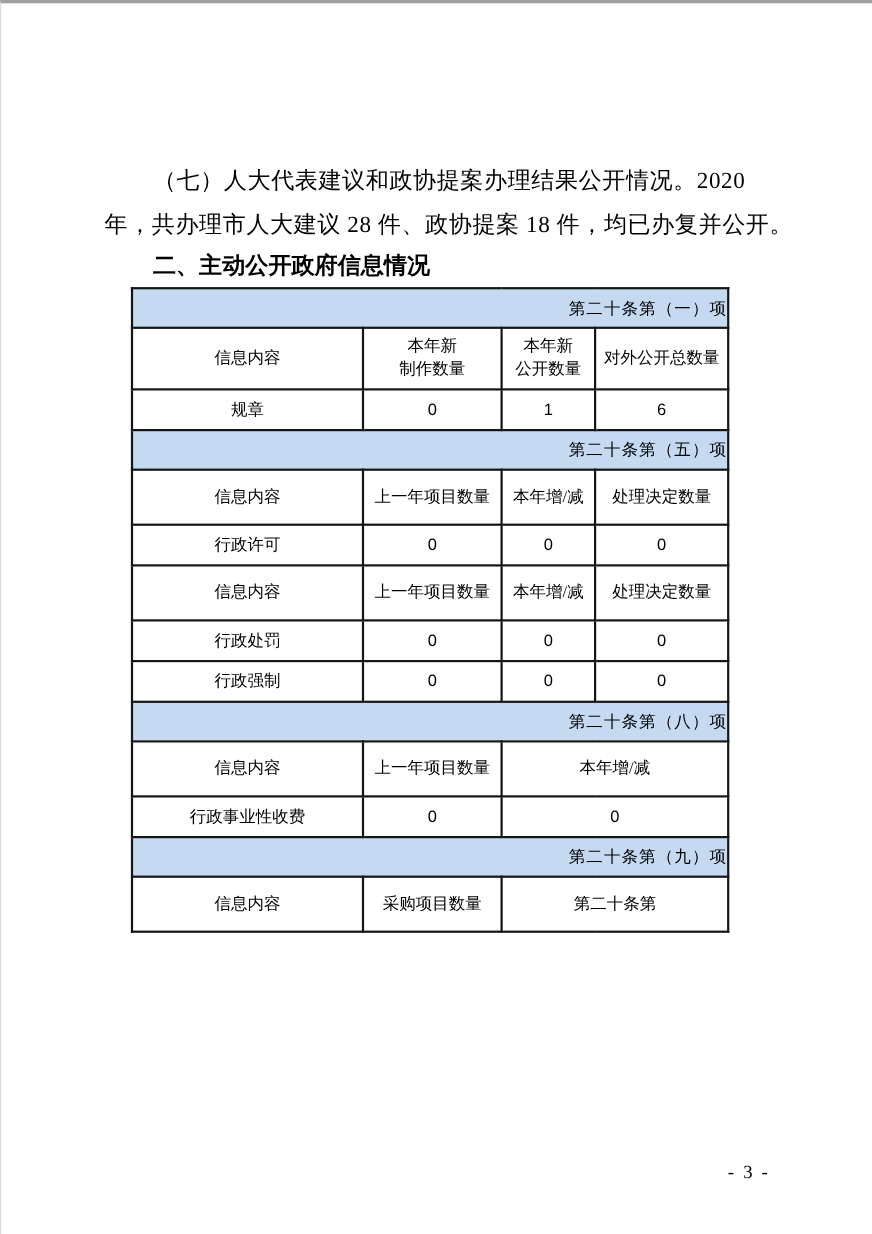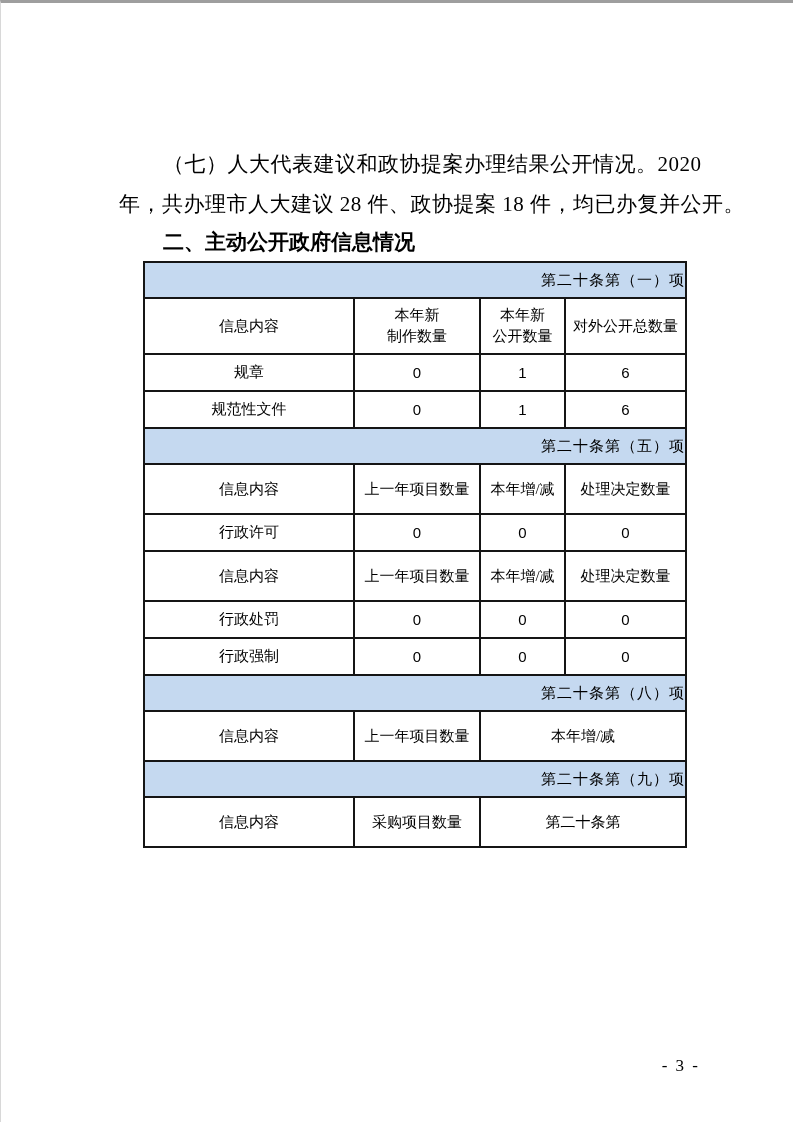--- a/index.html
+++ b/index.html
@@ -15,21 +15,21 @@
     background: #ffffff;
     border-top: 3px solid #9e9e9e;
     border-left: 1px solid #d8d8d8;
     box-sizing: border-box;
     font-family: "Liberation Serif", "DejaVu Serif", serif;
     color: #000;
     overflow: hidden;
   }
   .content {
     position: absolute;
-    left: 118px;
+    left: 94px;
     top: 141px;
     width: 598px;
   }
   .para-line {
     font-size: 21px;
     line-height: 40px;
     white-space: nowrap;
     letter-spacing: 0.5px;
   }
   .para-line.indent { padding-left: 44px; }
@@ -116,26 +116,20 @@
             <td colspan="1">
               <div>对外公开总数量</div>
             </td>
           </tr>
           <tr class="data-row">
             <td colspan="1">规章</td>
             <td colspan="1">0</td>
             <td colspan="1">1</td>
             <td colspan="1">6</td>
           </tr>
-          <tr class="data-row">
-            <td colspan="1">规范性文件</td>
-            <td colspan="1">0</td>
-            <td colspan="1">1</td>
-            <td colspan="1">6</td>
-          </tr>
           <tr class="section-header">
             <td colspan="4">第二十条第（五）项</td>
           </tr>
           <tr class="col-header">
             <td colspan="1">
               <div>信息内容</div>
             </td>
             <td colspan="1">
               <div>上一年项目数量</div>
             </td>
@@ -184,20 +178,25 @@
           <tr class="col-header">
             <td colspan="1">
               <div>信息内容</div>
             </td>
             <td colspan="1">
               <div>上一年项目数量</div>
             </td>
             <td colspan="2">
               <div>本年增/减</div>
             </td>
+          </tr>
+          <tr class="data-row">
+            <td colspan="1">行政事业性收费</td>
+            <td colspan="1">0</td>
+            <td colspan="2">0</td>
           </tr>
           <tr class="section-header">
             <td colspan="4">第二十条第（九）项</td>
           </tr>
           <tr class="col-header">
             <td colspan="1">
               <div>信息内容</div>
             </td>
             <td colspan="1">
               <div>采购项目数量</div>

